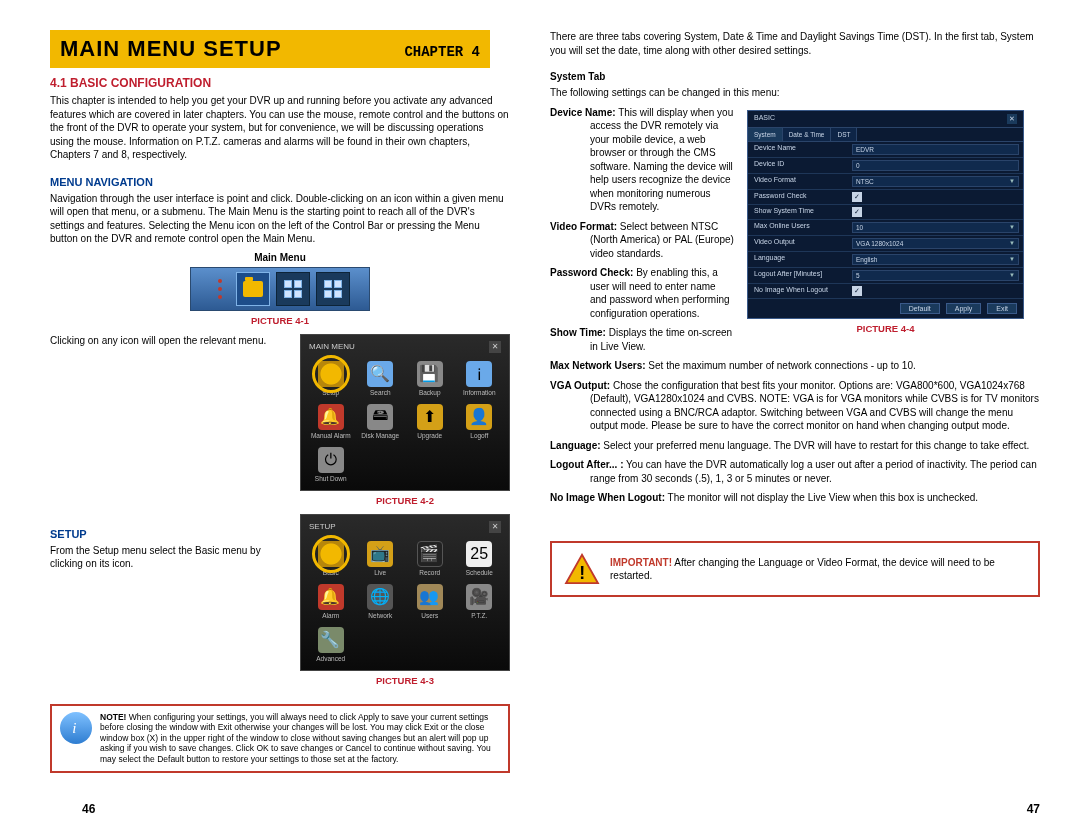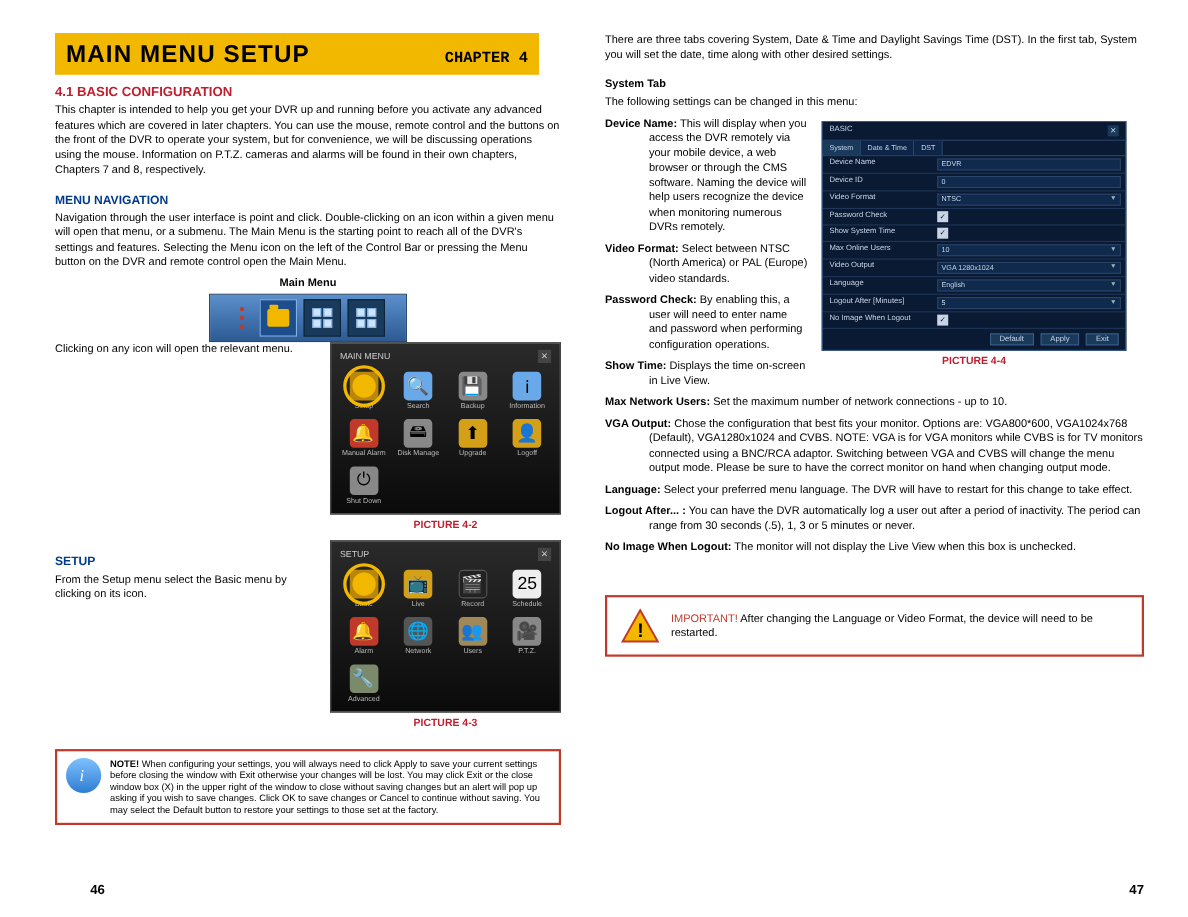--- a/index.html
+++ b/index.html
@@ -160,21 +160,21 @@
     padding: 10px 12px;
     display: flex;
     gap: 10px;
     align-items: center;
     margin-top: 30px;
     font-size: 10px;
   }
   .imp-box .warn-icon { width: 36px; height: 32px; flex-shrink: 0; }
   .imp-box .warn-icon svg { width: 100%; height: 100%; }
   .imp-box .imp-text { flex:1; line-height:1.3; }
-  .imp-label { color: #c0392b; font-weight: 400; }
+  .imp-label { color: #c0392b; font-weight: 700; }
 
   
   .basic-box {
     width: 277px;
     float: right;
     margin: 4px 16px 6px 12px;
   }
   .settings-panel {
     background: #0b1a33;
     border: 1px solid #3a5a8a;
@@ -247,20 +247,21 @@
         </div>
       <div class="icon-slot">
           <div class="grid-ic">
             <span></span>
             <span></span>
             <span></span>
             <span></span>
           </div>
         </div>
     </div>
+    <div class="caption-red">PICTURE 4-1</div>
 
     <div class="side-by">
       <div class="txt">
         <p>Clicking on any icon will open the relevant menu.</p>
       </div>
       <div class="img">
         <div class="menu-panel">
           <div class="bar">
               <span class="t">MAIN MENU</span>
               <span class="x">✕</span>

